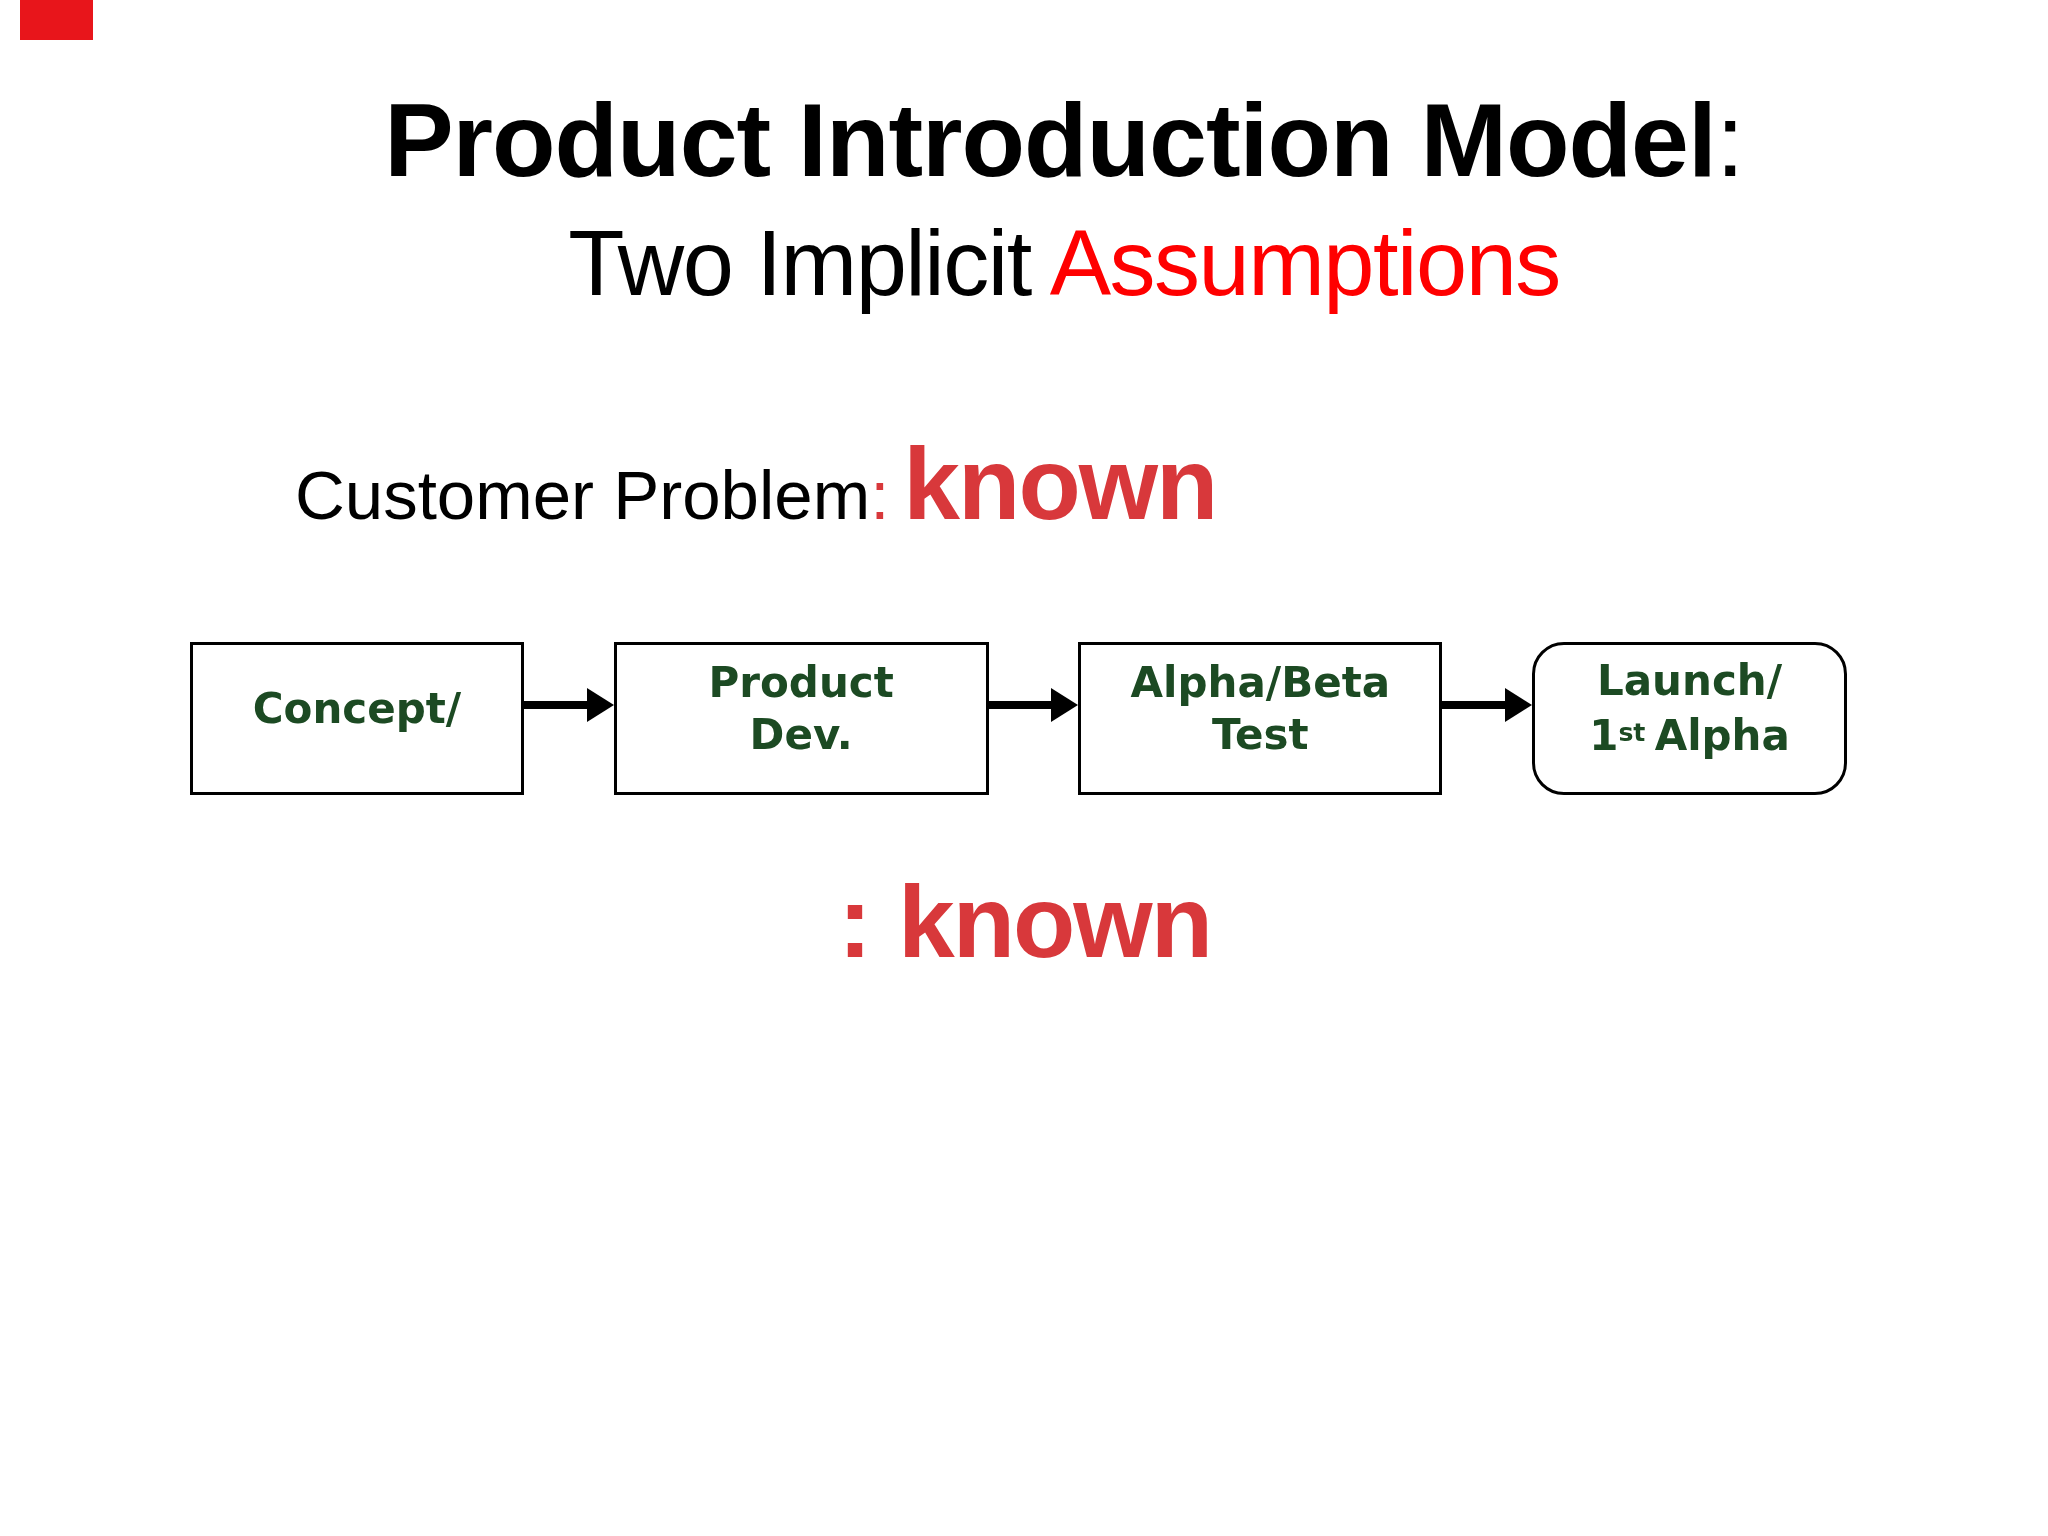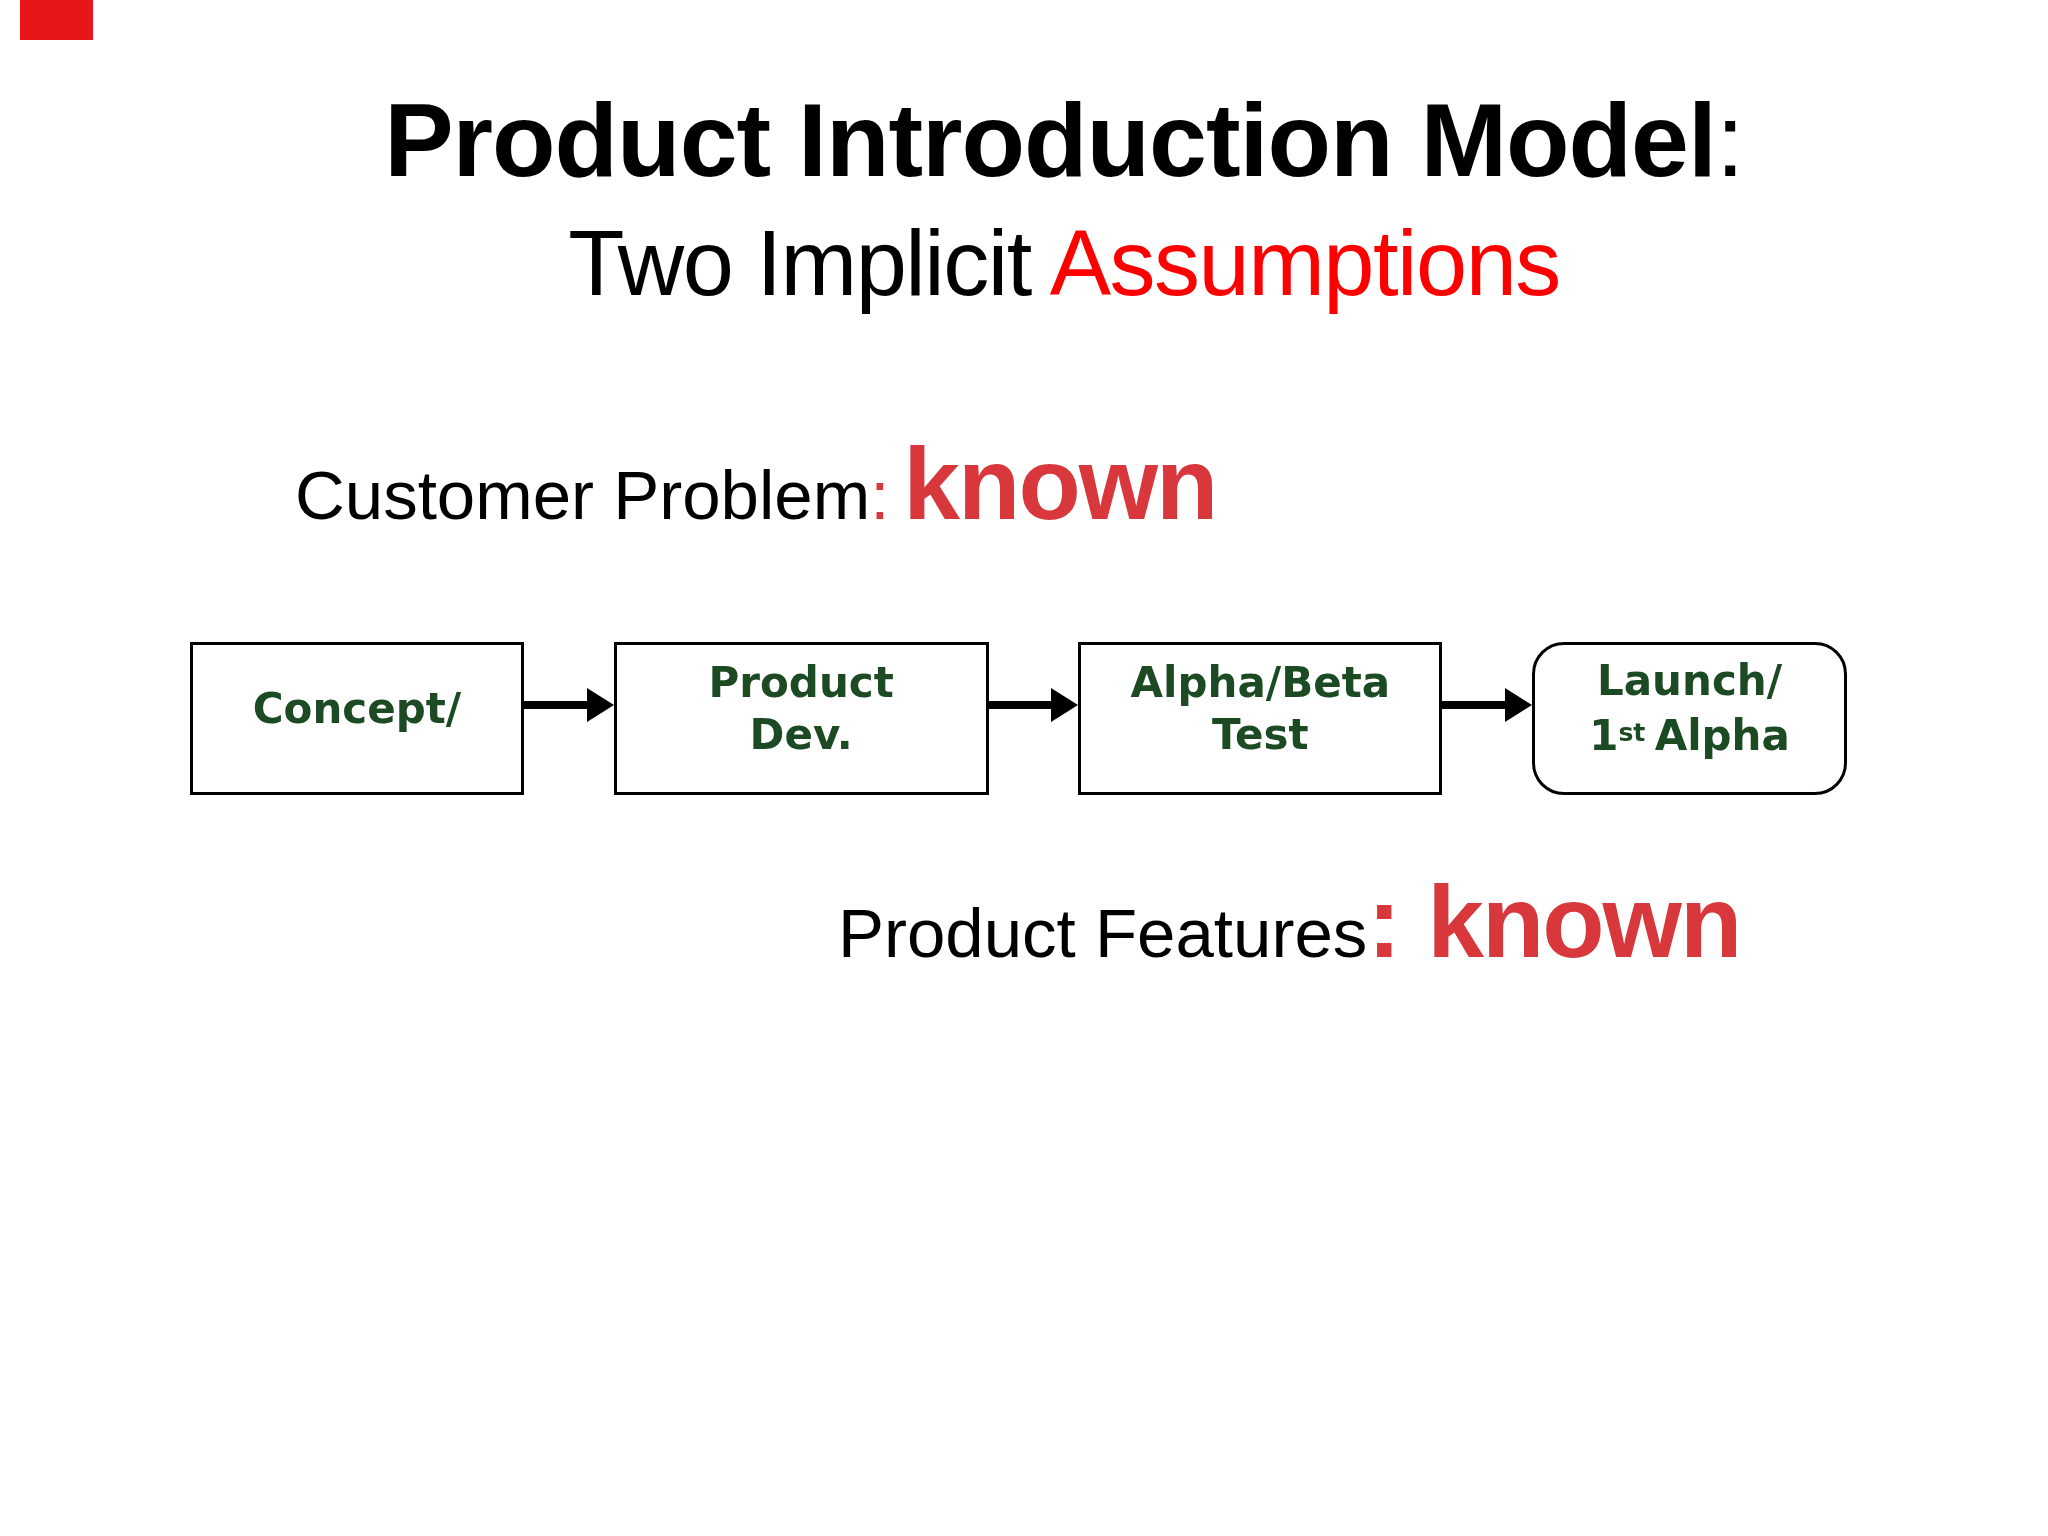--- a/index.html
+++ b/index.html
@@ -188,17 +188,17 @@
     </div>
 
     <div class="pbox pbox-w4">
       <div class="pbox-line">Launch/</div>
       <div class="pbox-line"><span>1</span><sup class="sup">st</sup><span class="rest">Alpha</span></div>
     </div>
 
   </div>
 
   <div class="assume-row row-bottom">
-    <span class="label">Product Features</span><span class="colon-large">:</span>
+    <span class="colon-large">:</span>
     <span class="known">known</span>
   </div>
 
 </div>
 
 </body></html>

